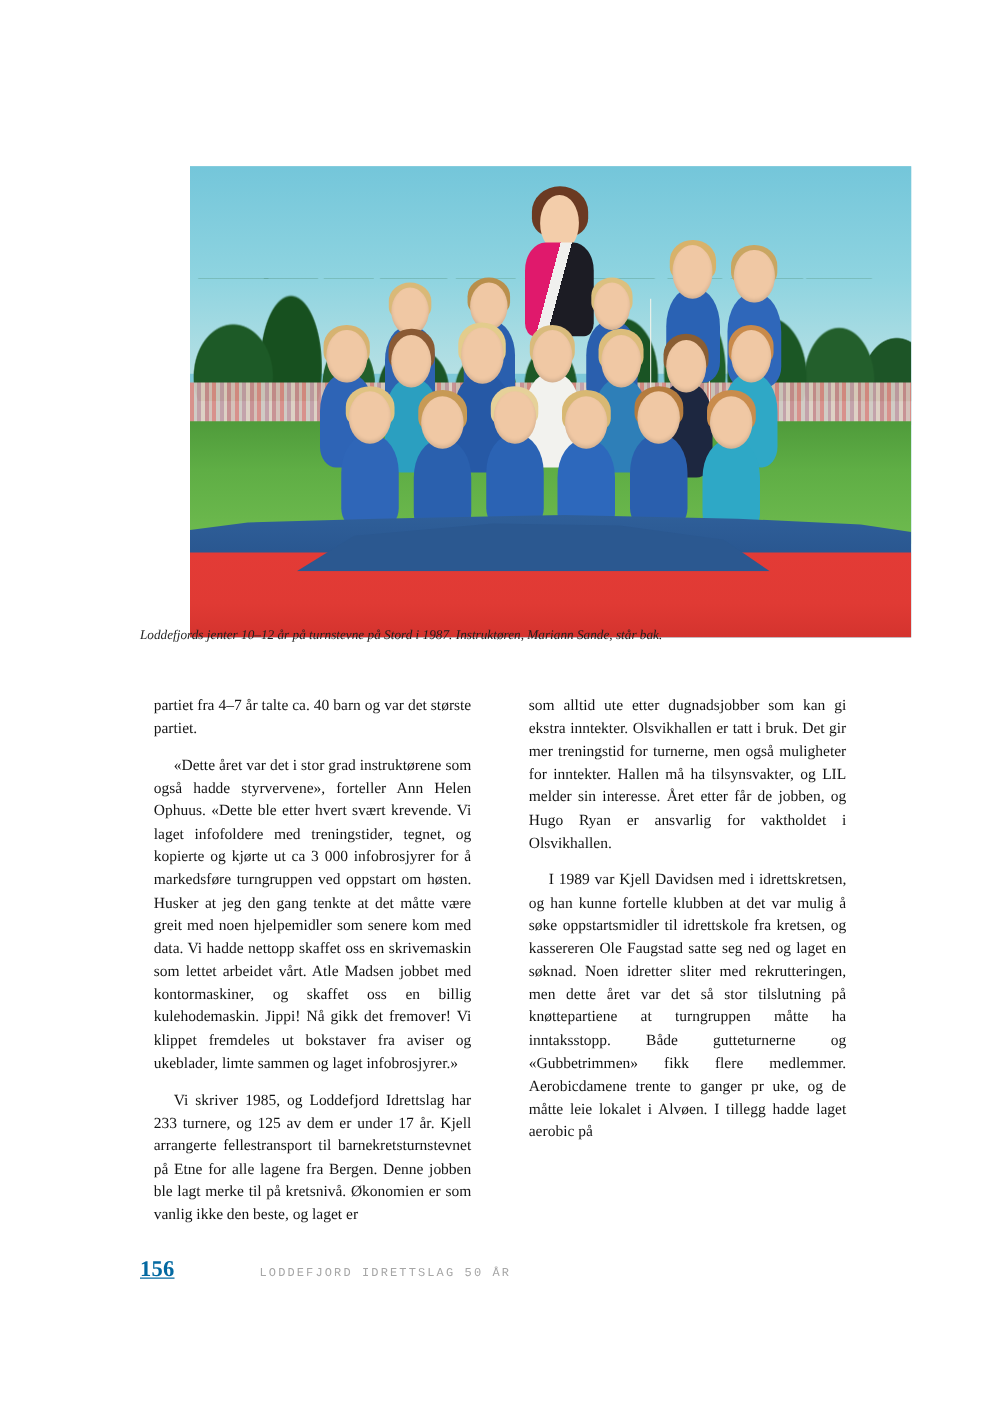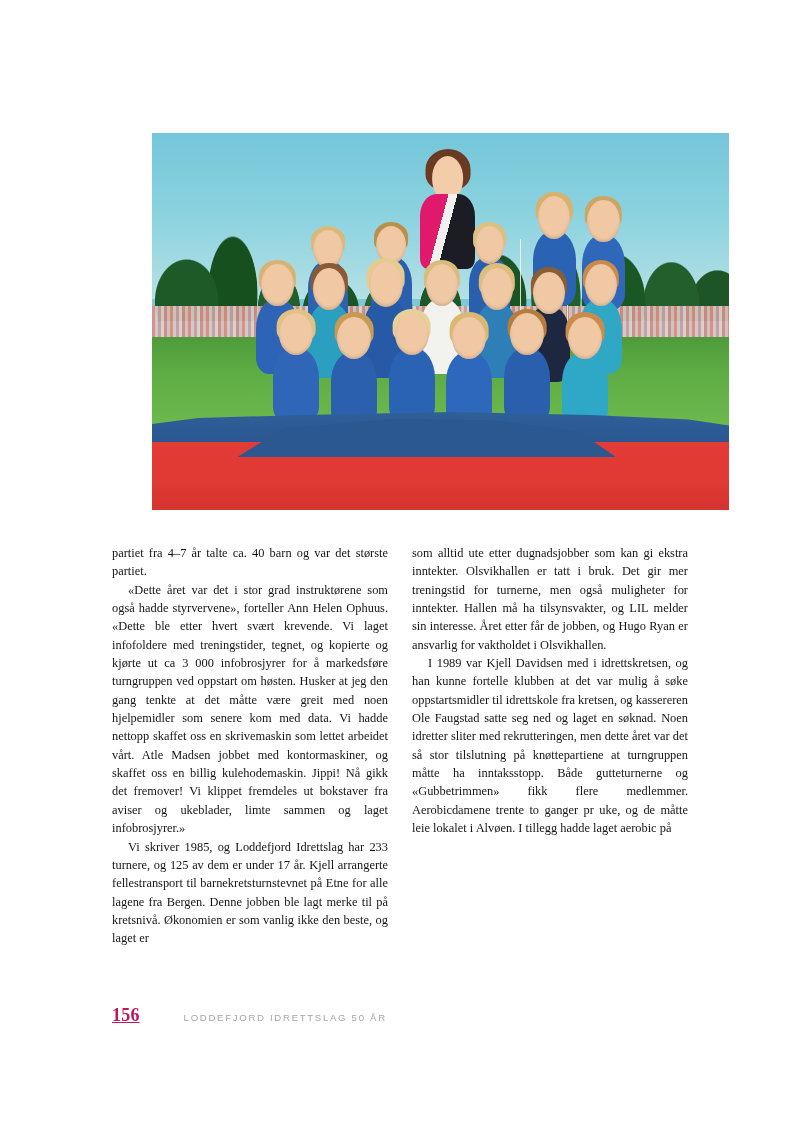--- a/index.html
+++ b/index.html
@@ -184,21 +184,21 @@
     left: 112px;
     top: 544px;
     width: 577px;
     display: flex;
     gap: 24px;
   }
   .col {
     width: 276px;
   }
   .col p {
-    margin: 0;
+    margin: 11px;
     font-size: 12.4px;
     line-height: 18.35px;
     text-align: justify;
     text-justify: inter-word;
     hyphens: manual;
     color: #141414;
   }
   .col p.indent { text-indent: 16px; }
 
   
@@ -206,26 +206,27 @@
     position: absolute;
     left: 112px;
     top: 1005px;
     display: flex;
     align-items: baseline;
   }
   .folio {
     font-family: "Liberation Serif", "DejaVu Serif", serif;
     font-weight: bold;
     font-size: 18px;
-    color: #be185d;
+    color: #0369a1;
     letter-spacing: .2px;
     text-decoration: underline;
   }
   .running-head {
-    font-family: Liberation Sans, sans-serif;
+    margin-left: 24px;
+    font-family: Liberation Mono, monospace;
     font-size: 9.6px;
     letter-spacing: 1.7px;
     color: #a6a6a6;
     padding-left: 44px;
   }
 </style>
 </head>
 <body>
 
 <div class="page">
@@ -337,20 +338,21 @@
         <div class="legs" style="left:68%;top:76%;width:2.4%;height:16%;transform:rotate(-5deg);"></div>
         <div class="legs" style="left:73%;top:76%;width:2.4%;height:17%;transform:rotate(4deg);"></div>
         <div class="legs" style="left:77%;top:76%;width:2.4%;height:15%;transform:rotate(-6deg);"></div>
       </div>
 
       <div class="ph-mat"></div>
       <div class="ph-floor"></div>
     </div>
   </figure>
 
+  <figcaption class="photo-caption">Loddefjords jenter 10–12 år på turnstevne på Stord i 1987. Instruktøren, Mariann Sande, står bak.</figcaption>
 
   <div class="columns">
     <div class="col">
       <p>partiet fra 4–7 år talte ca. 40 barn og var det største partiet.</p>
       <p class="indent">«Dette året var det i stor grad instruktørene som også hadde styrvervene», forteller Ann Helen Ophuus. «Dette ble etter hvert svært krevende. Vi laget infofoldere med treningstider, tegnet, og kopierte og kjørte ut ca 3 000 infobrosjyrer for å markedsføre turngruppen ved oppstart om høsten. Husker at jeg den gang tenkte at det måtte være greit med noen hjelpemidler som senere kom med data. Vi hadde nettopp skaffet oss en skrivemaskin som lettet arbeidet vårt. Atle Madsen jobbet med kontormaskiner, og skaffet oss en billig kulehodemaskin. Jippi! Nå gikk det fremover! Vi klippet fremdeles ut bokstaver fra aviser og ukeblader, limte sammen og laget infobrosjyrer.»</p>
       <p class="indent">Vi skriver 1985, og Loddefjord Idrettslag har 233 turnere, og 125 av dem er under 17 år. Kjell arrangerte fellestransport til barnekretsturnstevnet på Etne for alle lagene fra Bergen. Denne jobben ble lagt merke til på kretsnivå. Økonomien er som vanlig ikke den beste, og laget er</p>
     </div>
     <div class="col">
       <p>som alltid ute etter dugnadsjobber som kan gi ekstra inntekter. Olsvikhallen er tatt i bruk. Det gir mer treningstid for turnerne, men også muligheter for inntekter. Hallen må ha tilsynsvakter, og LIL melder sin interesse. Året etter får de jobben, og Hugo Ryan er ansvarlig for vaktholdet i Olsvikhallen.</p>
       <p class="indent">I 1989 var Kjell Davidsen med i idrettskretsen, og han kunne fortelle klubben at det var mulig å søke oppstartsmidler til idrettskole fra kretsen, og kassereren Ole Faugstad satte seg ned og laget en søknad. Noen idretter sliter med rekrutteringen, men dette året var det så stor tilslutning på knøttepartiene at turngruppen måtte ha inntaksstopp. Både gutteturnerne og «Gubbetrimmen» fikk flere medlemmer. Aerobicdamene trente to ganger pr uke, og de måtte leie lokalet i Alvøen. I tillegg hadde laget aerobic på</p>

